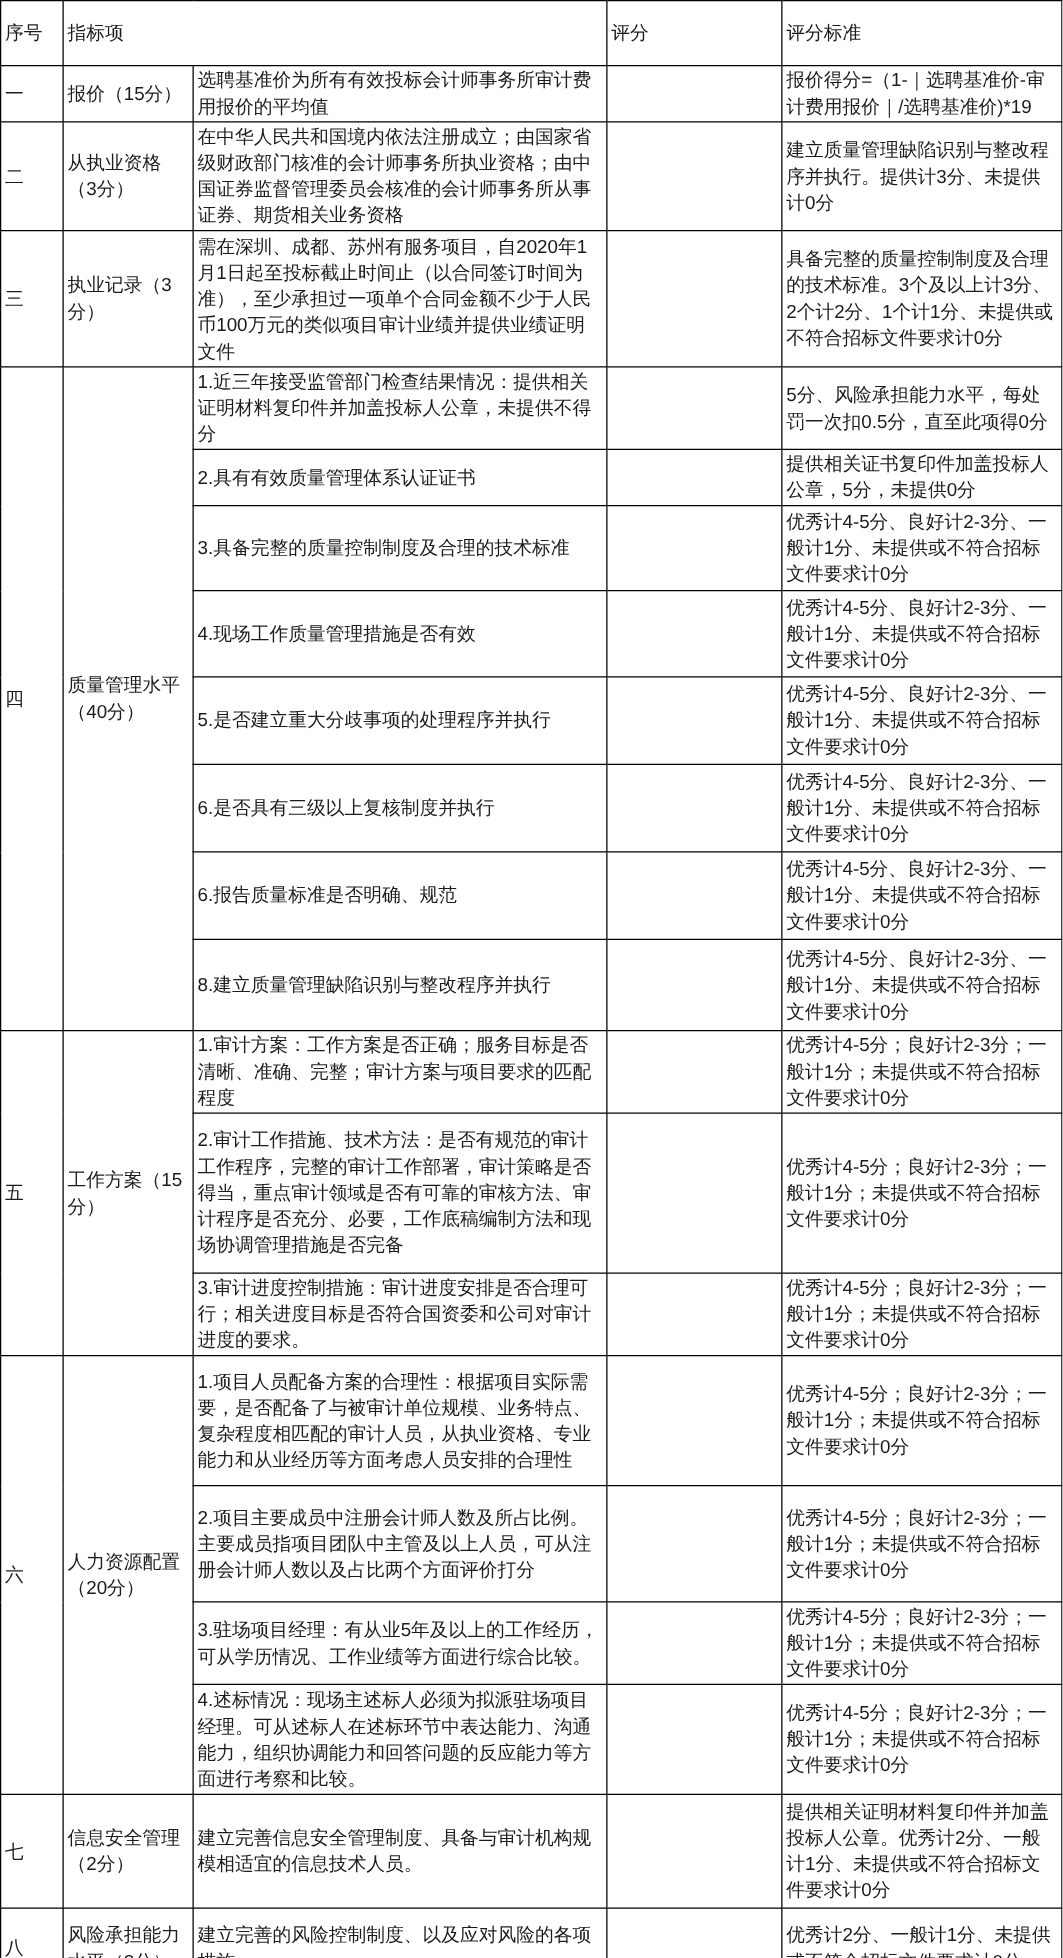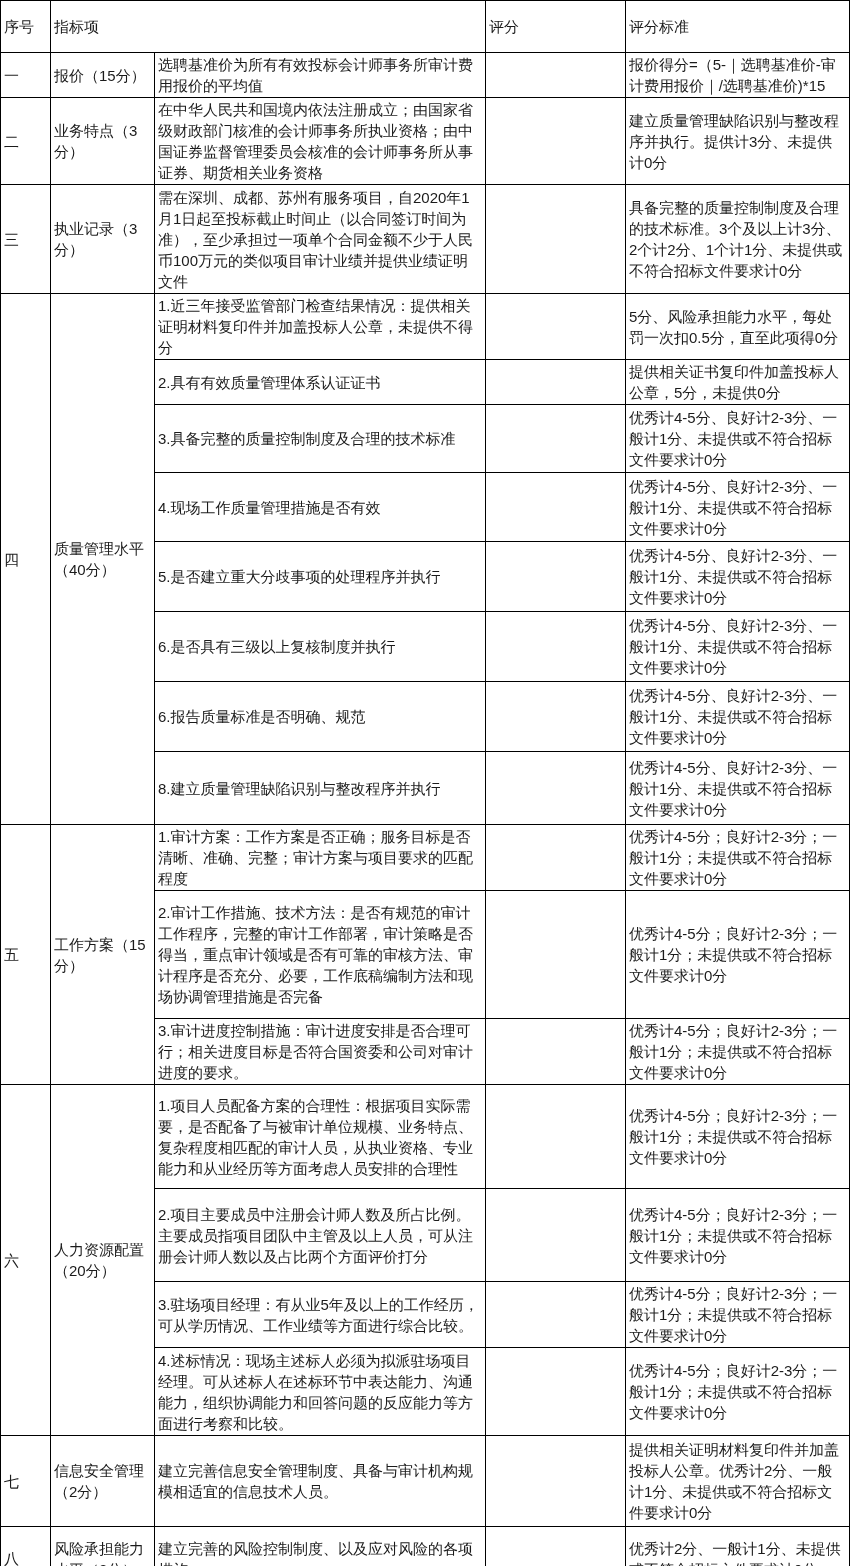--- a/index.html
+++ b/index.html
@@ -53,26 +53,26 @@
       <th class="c-ind" colspan="2">指标项</th>
       <th class="c-score">评分</th>
       <th class="c-crit">评分标准</th>
     </tr>
 
     <tr style="height:45px">
       <td class="c-no">一</td>
       <td class="c-ind">报价（15分）</td>
       <td class="c-desc">选聘基准价为所有有效投标会计师事务所审计费用报价的平均值</td>
       <td class="c-score"></td>
-      <td class="c-crit">报价得分=（5-｜选聘基准价-审计费用报价｜/选聘基准价)*15</td>
+      <td class="c-crit">报价得分=（1-｜选聘基准价-审计费用报价｜/选聘基准价)*19</td>
     </tr>
 
     <tr style="height:87px">
       <td class="c-no">二</td>
-      <td class="c-ind">业务特点（3分）</td>
+      <td class="c-ind">从执业资格（3分）</td>
       <td class="c-desc">在中华人民共和国境内依法注册成立；由国家省级财政部门核准的会计师事务所执业资格；由中国证券监督管理委员会核准的会计师事务所从事证券、期货相关业务资格</td>
       <td class="c-score"></td>
       <td class="c-crit">建立质量管理缺陷识别与整改程序并执行。提供计3分、未提供计0分</td>
     </tr>
 
     <tr style="height:109px">
       <td class="c-no">三</td>
       <td class="c-ind">执业记录（3分）</td>
       <td class="c-desc">需在深圳、成都、苏州有服务项目，自2020年1月1日起至投标截止时间止（以合同签订时间为准），至少承担过一项单个合同金额不少于人民币100万元的类似项目审计业绩并提供业绩证明文件</td>
       <td class="c-score"></td>

